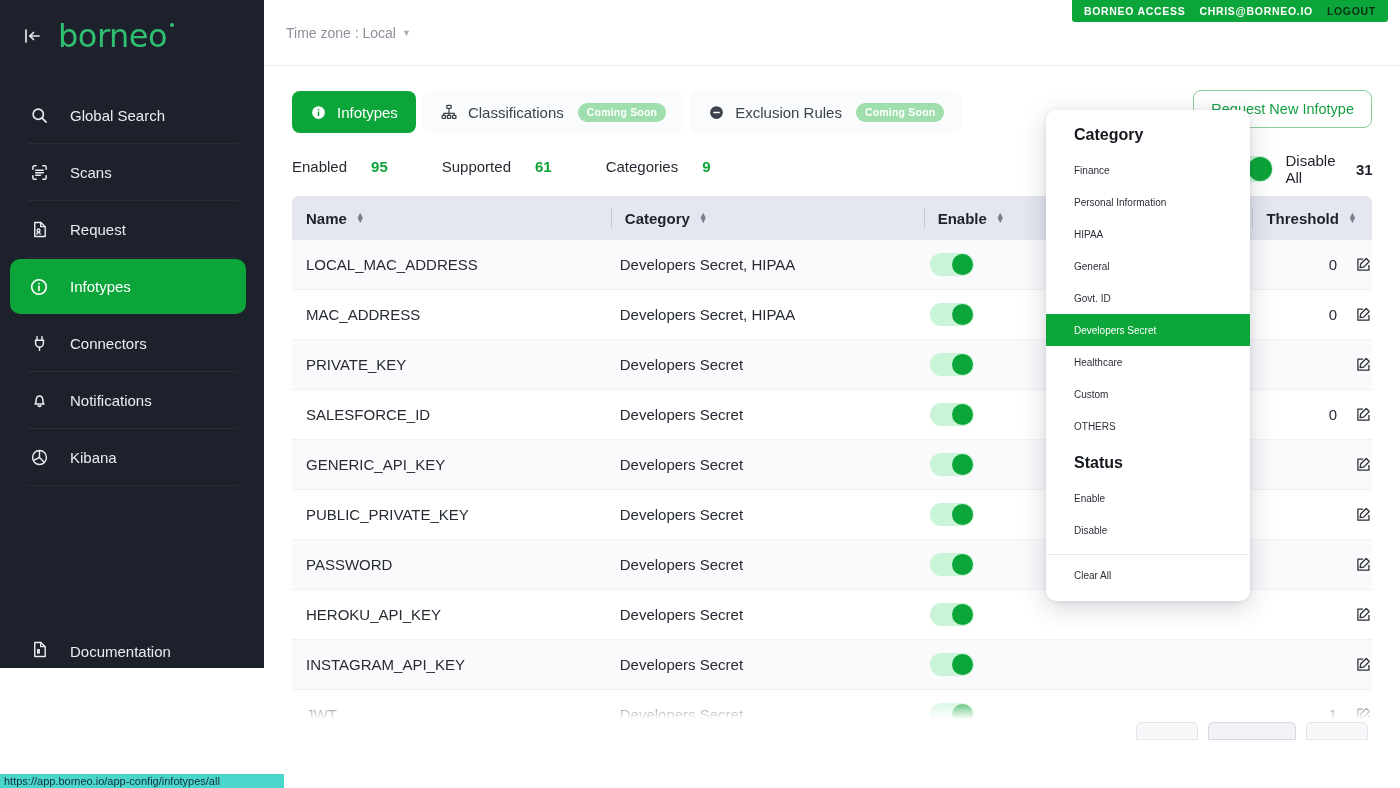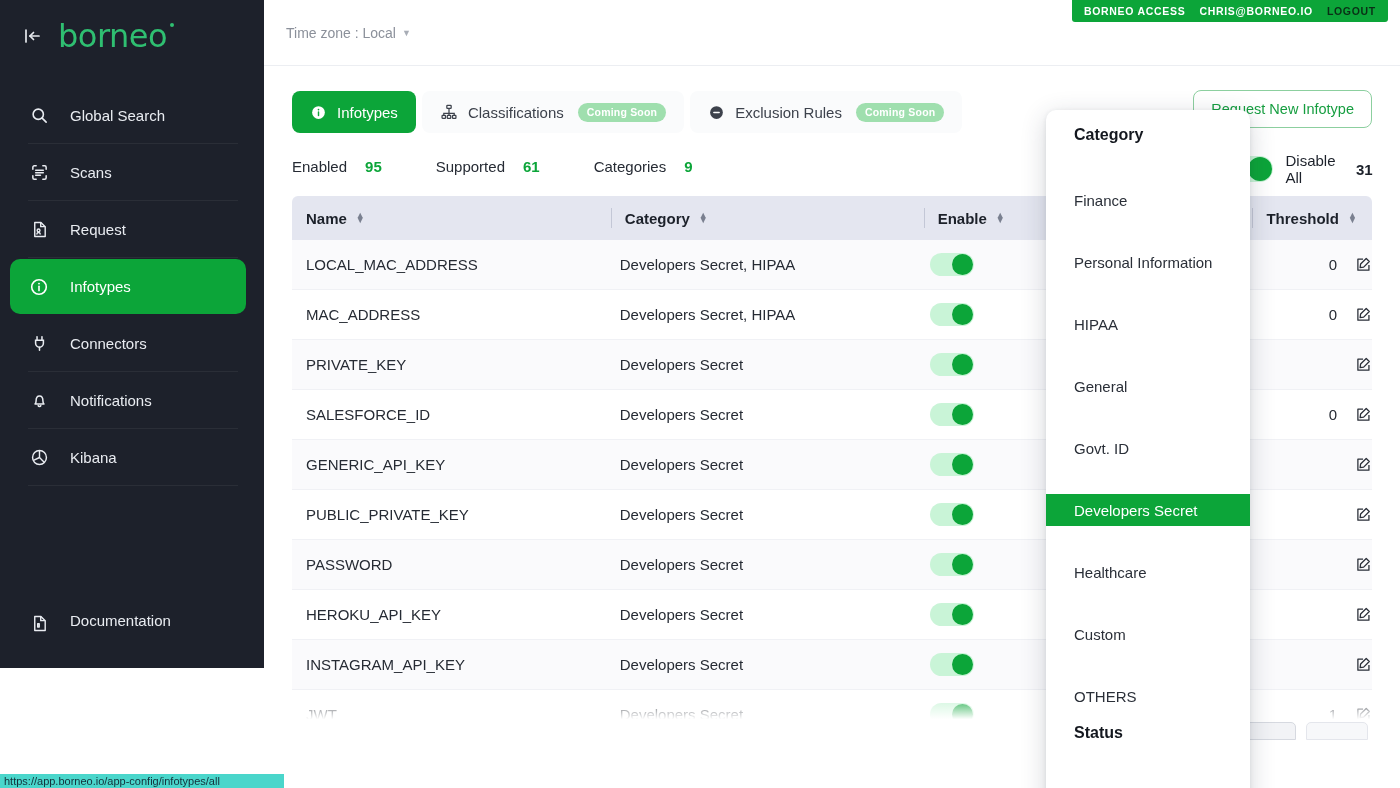--- a/index.html
+++ b/index.html
@@ -75,21 +75,21 @@
     display: flex; align-items: center; justify-content: center;
     flex-shrink: 0;
   }
   .sidebar-bottom {
     margin-top: auto;
     padding-bottom: 8px;
   }
   .doc-item {
     height: 48px;
     margin: 0 18px 0 10px;
-    display: flex; align-items: flex-start; gap: 20px;
+    display: flex; align-items: flex-end; gap: 20px;
     padding-left: 18px;
     color: #e9ecf1;
     font-size: 15px;
     cursor: pointer;
   }
   
   .status-url {
     position: absolute;
     left: 0; bottom: 0;
     width: 284px; height: 14px;
@@ -190,21 +190,21 @@
   
   .stats-row {
     display: flex; align-items: center;
     height: 48px;
     position: relative;
     margin-top: 6px;
   }
   .stat {
     font-size: 15px; color: #262b34;
     margin-right: 54px;
-    display: flex; gap: 18px;
+    display: flex; gap: 24px;
   }
   .stat .num { color: #0ca539; font-weight: bold; }
   .search-box {
     position: absolute;
     left: 540px; top: 4px;
     width: 228px; height: 38px;
     background: #f4f5f9;
     border-radius: 8px;
     display: flex; align-items: center;
     gap: 10px; padding: 0 14px;
@@ -360,24 +360,23 @@
     z-index: 60;
   }
   .dd-head {
     font-size: 16px; font-weight: bold; color: #14181f;
     padding: 2px 0 10px 28px;
   }
   .dd-item {
     height: 32px;
     display: flex; align-items: center;
     padding-left: 28px;
-    font-size: 15px;
+    font-size: 10px;
     color: #2a2f38;
     cursor: pointer;
-    margin-top: 30px;
   }
   .dd-item.selected {
     background: #0ca539;
     color: #ffffff;
   }
   .dd-sep {
     height: 1px; background: #e9eaee;
     margin: 8px 0 4px 0;
   }
   .dd-gap { height: 10px; }

